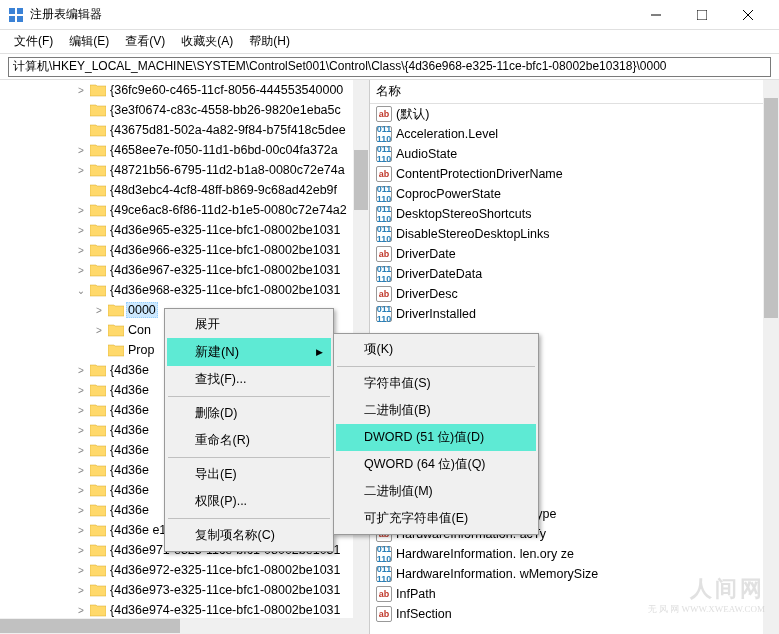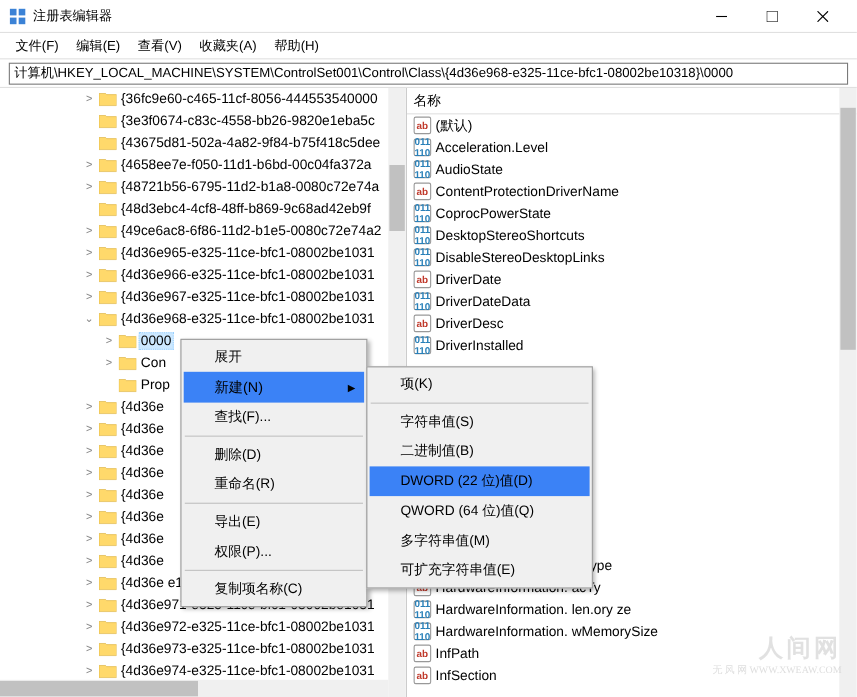--- a/index.html
+++ b/index.html
@@ -27,21 +27,21 @@
 .hscroll .thumb { position: absolute; top: 1px; bottom: 1px; background: #c1c1c1; }
 .list { flex: 1; overflow: hidden; position: relative; }
 .list .header { height: 24px; border-bottom: 1px solid #e0e0e0; padding-left: 6px; display: flex; align-items: center; font-size: 12.5px; }
 .list .lrow { display: flex; align-items: center; height: 20px; padding-left: 6px; }
 .list .vicon { width: 16px; height: 16px; margin-right: 4px; display: flex; align-items: center; justify-content: center; font-size: 9px; font-weight: bold; border: 1px solid #999; border-radius: 2px; }
 .vicon.str { color: #c0392b; }
 .vicon.bin { color: #2980b9; }
 .list .vname { font-size: 12.5px; }
 .ctxmenu { position: absolute; background: #f0f0f0; border: 1px solid #999; box-shadow: 2px 2px 4px rgba(0,0,0,.3); z-index: 100; padding: 2px; }
 .ctxmenu .item { padding: 5px 30px 5px 28px; font-size: 12.5px; cursor: pointer; position: relative; }
-.ctxmenu .item:hover, .ctxmenu .item.hover { background: #3b82f6; }
+.ctxmenu .item:hover, .ctxmenu .item.hover { background: #5eead4; }
 .ctxmenu .item .arrow { position: absolute; right: 8px; top: 50%; transform: translateY(-50%); font-size: 9px; }
 .ctxmenu .sep { height: 1px; background: #c0c0c0; margin: 3px 1px; }
 .submenu { left: 100%; top: 24px; }
 .watermark { position: absolute; right: 14px; bottom: 30px; color: rgba(200,200,200,.55); font-size: 22px; font-weight: bold; letter-spacing: 3px; pointer-events: none; }
 .wmurl { position: absolute; right: 14px; bottom: 18px; color: rgba(200,200,200,.6); font-size: 9px; pointer-events: none; font-family: Liberation Serif, serif; }
 </style>
 </head>
 <body>
 
 <div class="titlebar">
@@ -419,19 +419,19 @@
     <div class="item">导出(E)</div>
     <div class="item">权限(P)...</div>
     <div class="sep"></div>
     <div class="item">复制项名称(C)</div>
 
     <div class="ctxmenu submenu" style="width:206px">
       <div class="item">项(K)</div>
       <div class="sep"></div>
       <div class="item">字符串值(S)</div>
       <div class="item">二进制值(B)</div>
-      <div class="item hover">DWORD (22 位)值(D)</div>
+      <div class="item hover">DWORD (51 位)值(D)</div>
       <div class="item">QWORD (64 位)值(Q)</div>
-      <div class="item">多字符串值(M)</div>
+      <div class="item">二进制值(M)</div>
       <div class="item">可扩充字符串值(E)</div>
     </div>
   </div>
 </div>
 
 </body></html>

